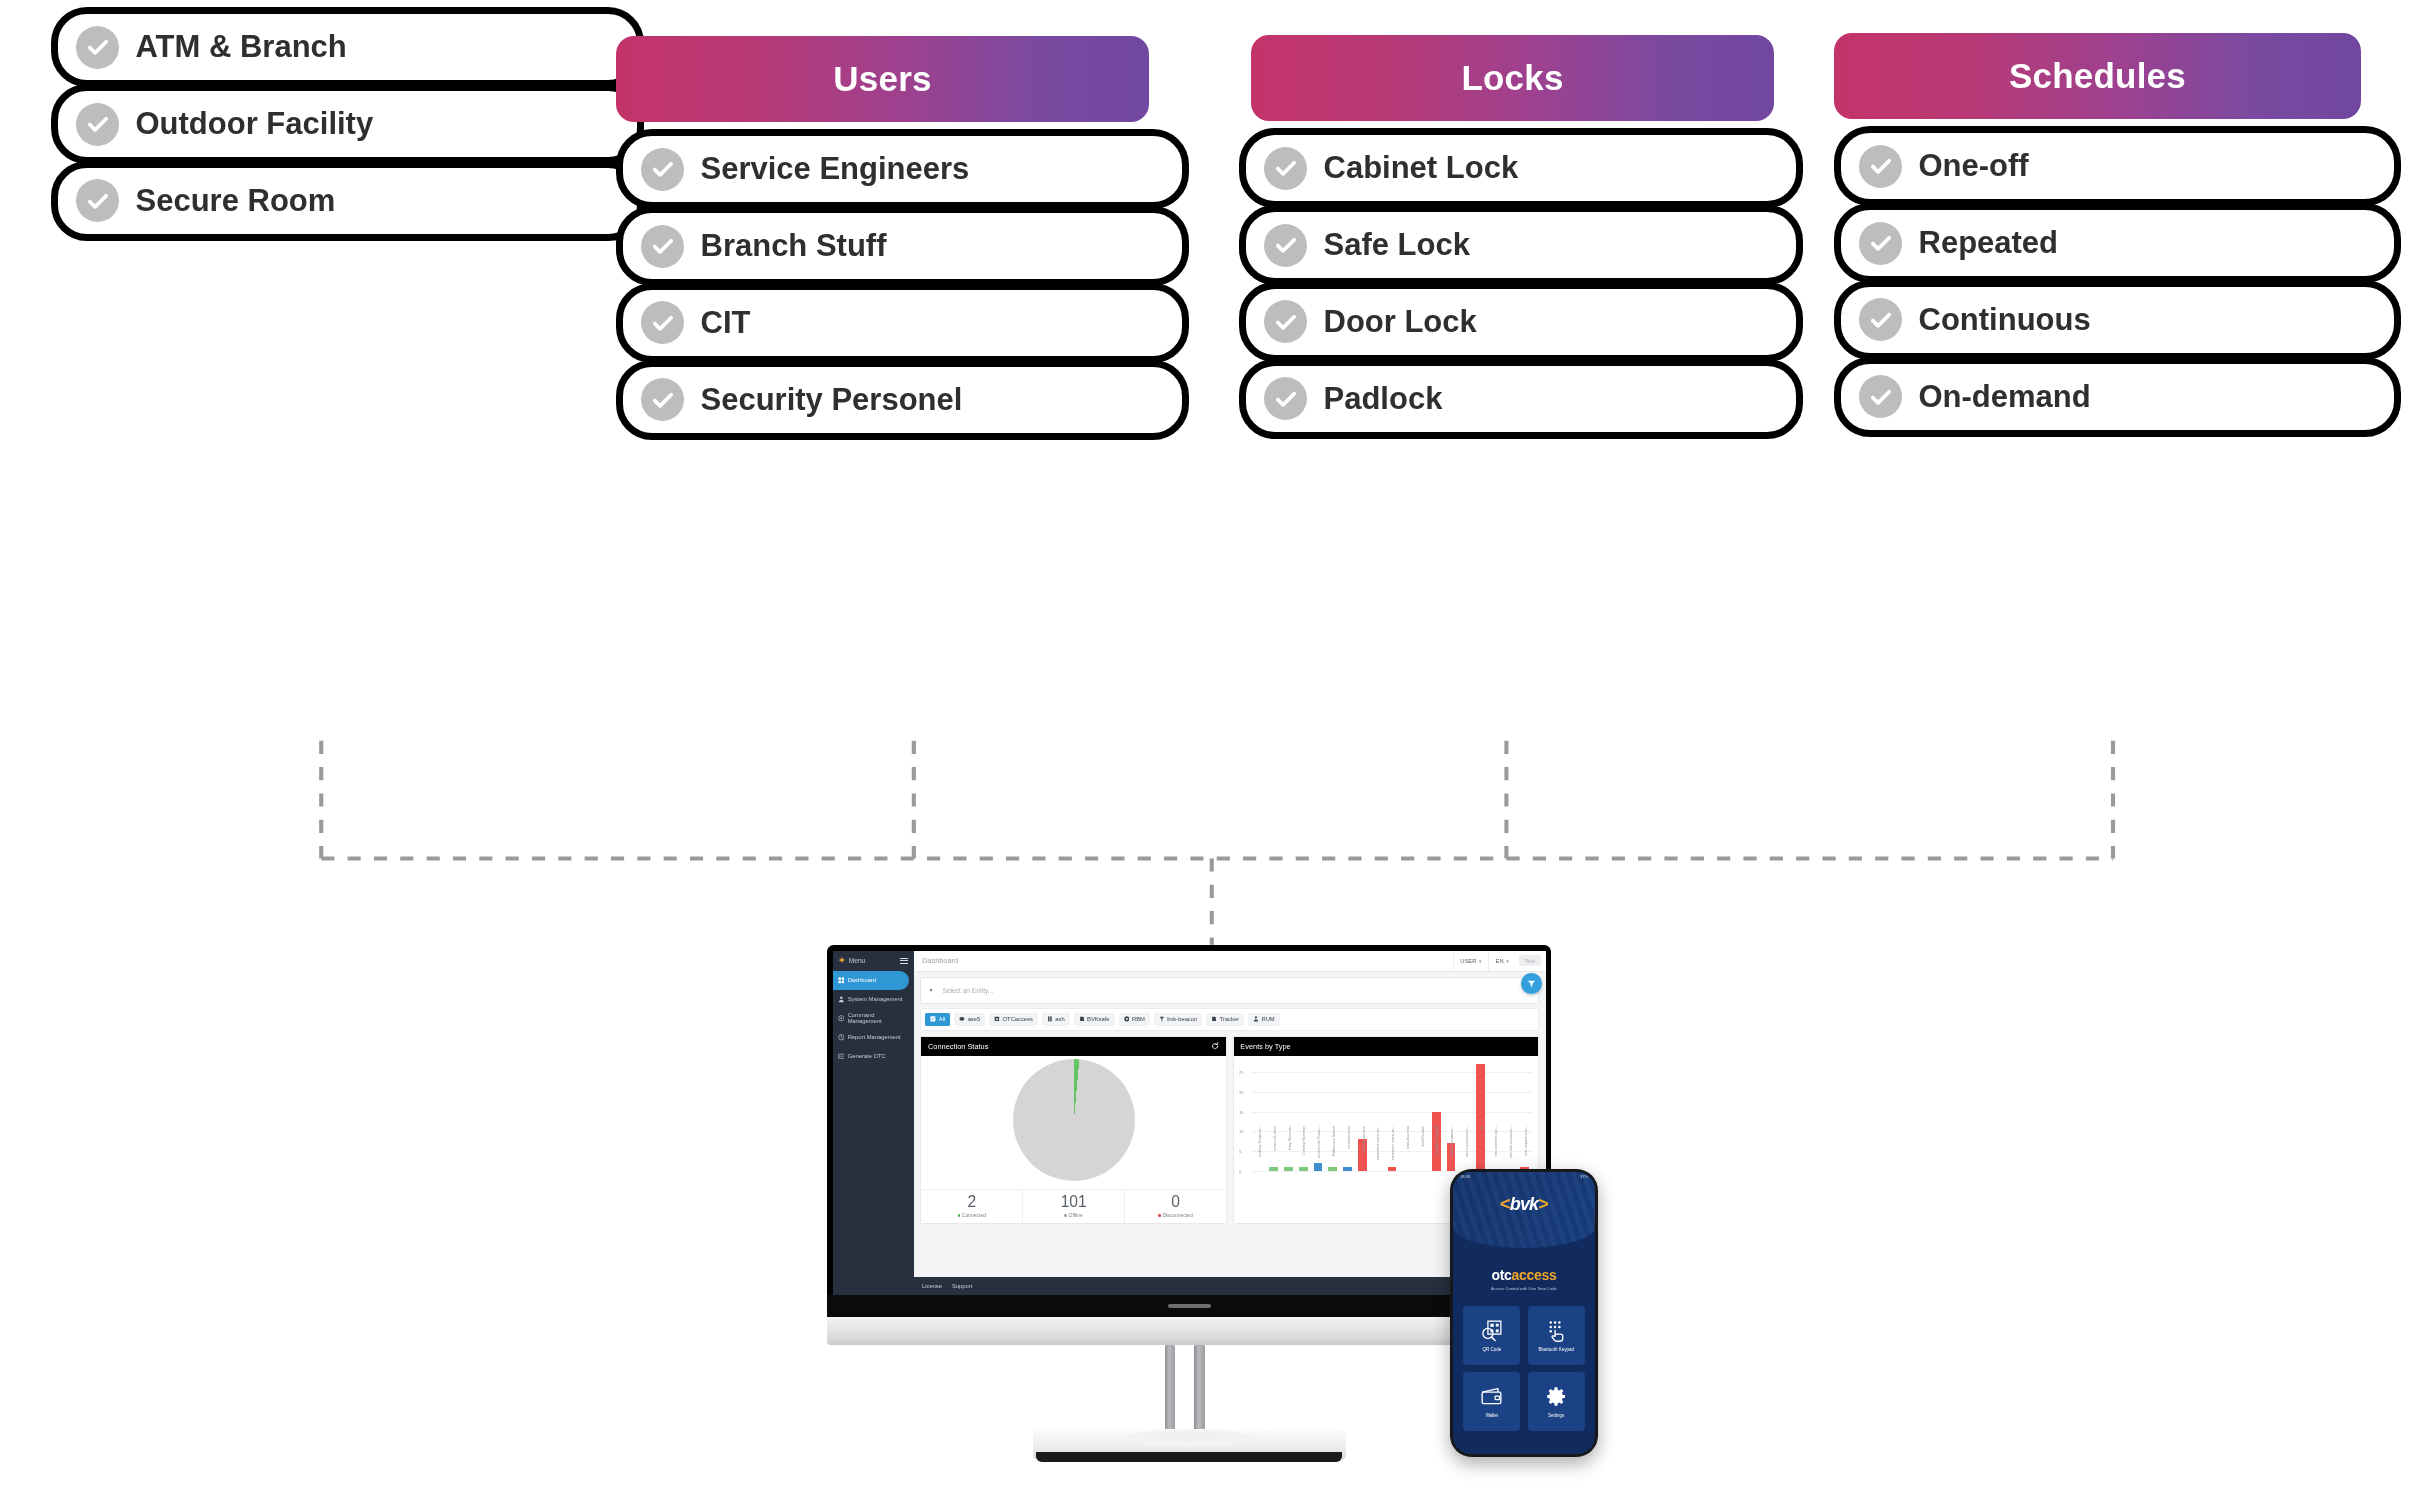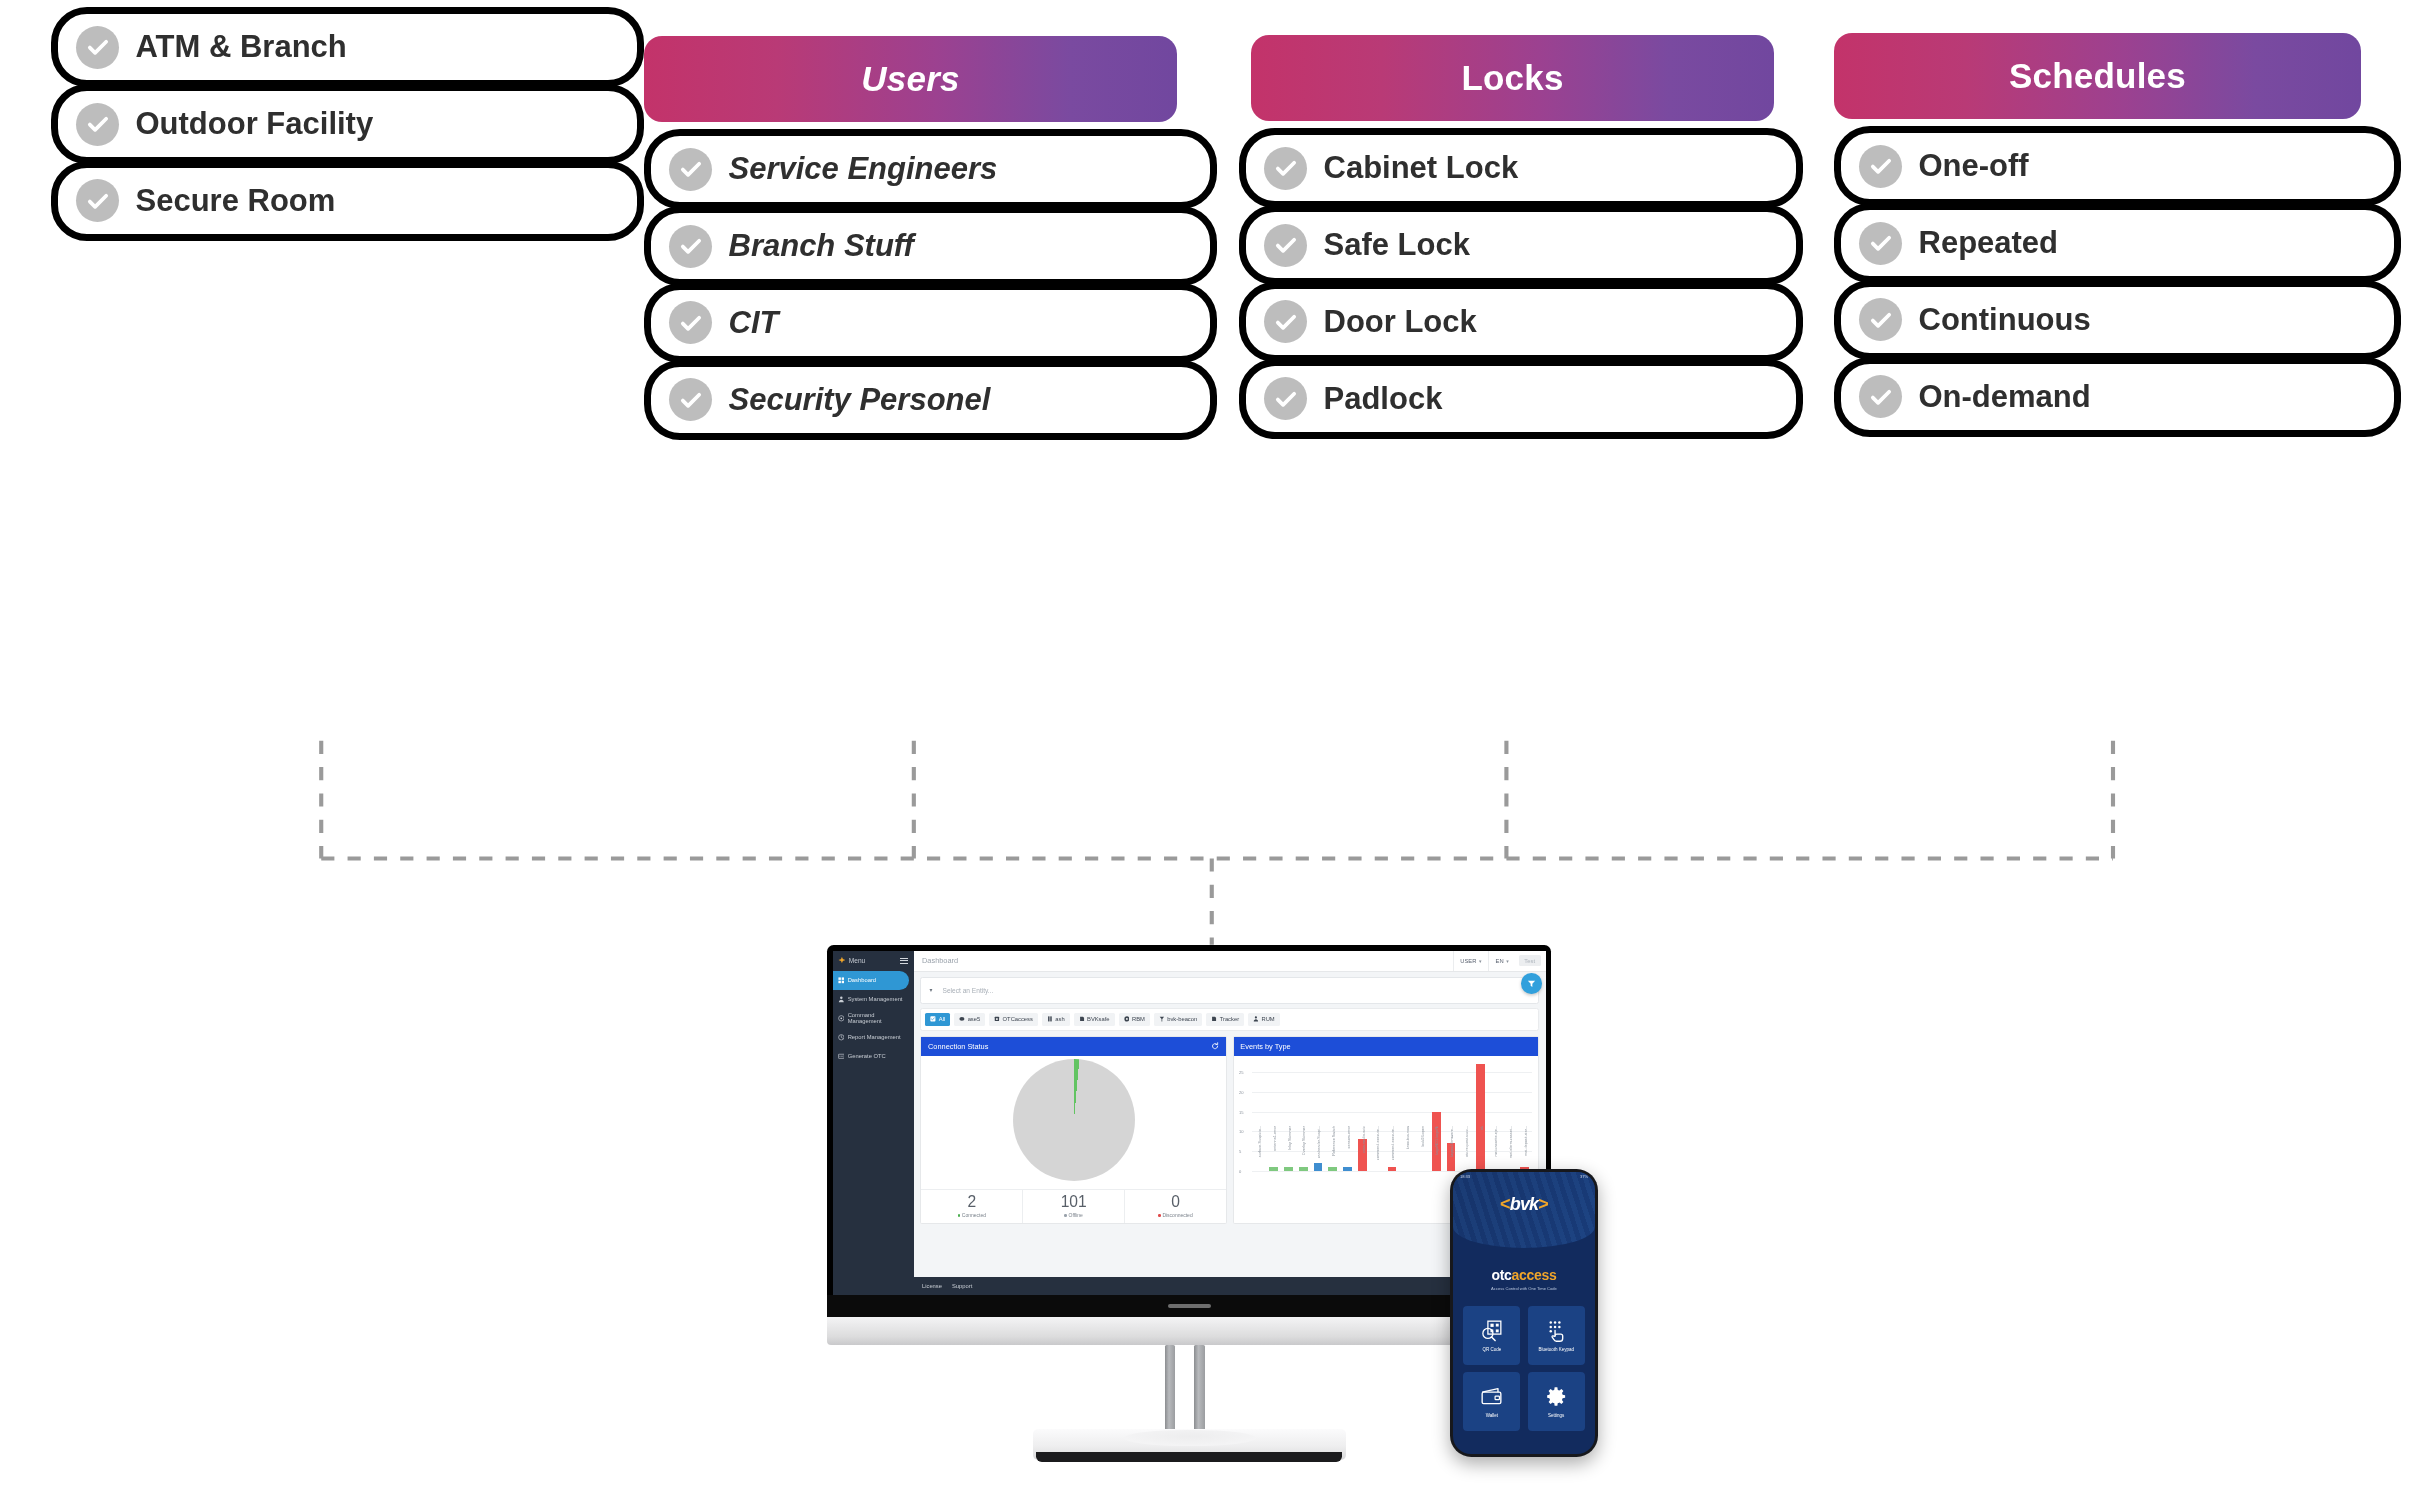--- a/index.html
+++ b/index.html
@@ -5,21 +5,21 @@
   html,body{margin:0;padding:0;background:#ffffff;}
   body{
     width:2426px;height:1507px;position:relative;overflow:hidden;
     font-family:"Liberation Sans",sans-serif;
   }
 
   
   .columns{position:absolute;left:0;top:0;width:2426px;height:741px;}
   .col{position:absolute;top:0;width:568px;}
   .col-0{left:51px;}
-  .col-1{left:644px;font-style:italic;}
+  .col-1{left:616px;}
   .col-2{left:1239px;}
   .col-3{left:1834px;}
 
   .col-head{
     height:86px;border-radius:18px;
     background:linear-gradient(90deg,#c3336a 0%,#b93a76 25%,#9c4190 55%,#7a4aa0 80%,#71479f 100%);
     display:flex;align-items:center;justify-content:center;
     color:#ffffff;font-size:35px;font-weight:bold;letter-spacing:0.2px;
     box-sizing:border-box;
   }
@@ -117,21 +117,21 @@
     background:#31a0dc;display:flex;align-items:center;justify-content:center;
     box-shadow:0 1.6px 3.3px rgba(0,0,0,.22);
   }
   .chips{display:flex;gap:4.1px;margin-top:4.1px;background:#ffffff;border:0.8px solid #e9ebed;border-radius:2.5px;padding:4.1px 4.1px;flex-wrap:nowrap;overflow:hidden;}
   .chip{display:flex;align-items:center;gap:2.5px;background:#f1f3f5;border-radius:1.6px;padding:3.3px 5px;font-size:5.8px;color:#3d4550;white-space:nowrap;}
   .chip.on{background:#2f97d4;color:#ffffff;}
   .chip-ico{width:5.8px;height:5.8px;display:block;}
 
   .panels{display:flex;gap:5.8px;margin-top:5px;}
   .panel{background:#ffffff;border:0.8px solid #e6e8ea;border-radius:1.6px;flex:1;min-width:0;display:flex;flex-direction:column;}
-  .panel-hd{background:#1d4ed8;color:#ffffff;font-size:7.4px;padding:5px 6.6px;display:flex;align-items:center;justify-content:space-between;}
+  .panel-hd{background:#000000;color:#ffffff;font-size:7.4px;padding:5px 6.6px;display:flex;align-items:center;justify-content:space-between;}
   .panel-bd{flex:1;position:relative;padding:3.3px;}
 
   .pie-wrap{display:flex;align-items:center;justify-content:center;height:123px;}
   .pie{width:122px;height:122px;border-radius:50%;
     background:conic-gradient(#62c462 0deg 5deg,#d5d5d5 5deg 360deg);}
   .pie-stats{display:flex;border-top:0.8px solid #eceef0;}
   .pie-stat{flex:1;text-align:center;padding:4.1px 0 5px;border-right:0.8px solid #eceef0;}
   .pie-stat:last-child{border-right:none;}
   .pie-num{font-size:15.6px;color:#585f68;line-height:1;}
   .pie-cap{font-size:5px;color:#7b838c;margin-top:2.5px;display:flex;align-items:center;justify-content:center;gap:1.6px;}

